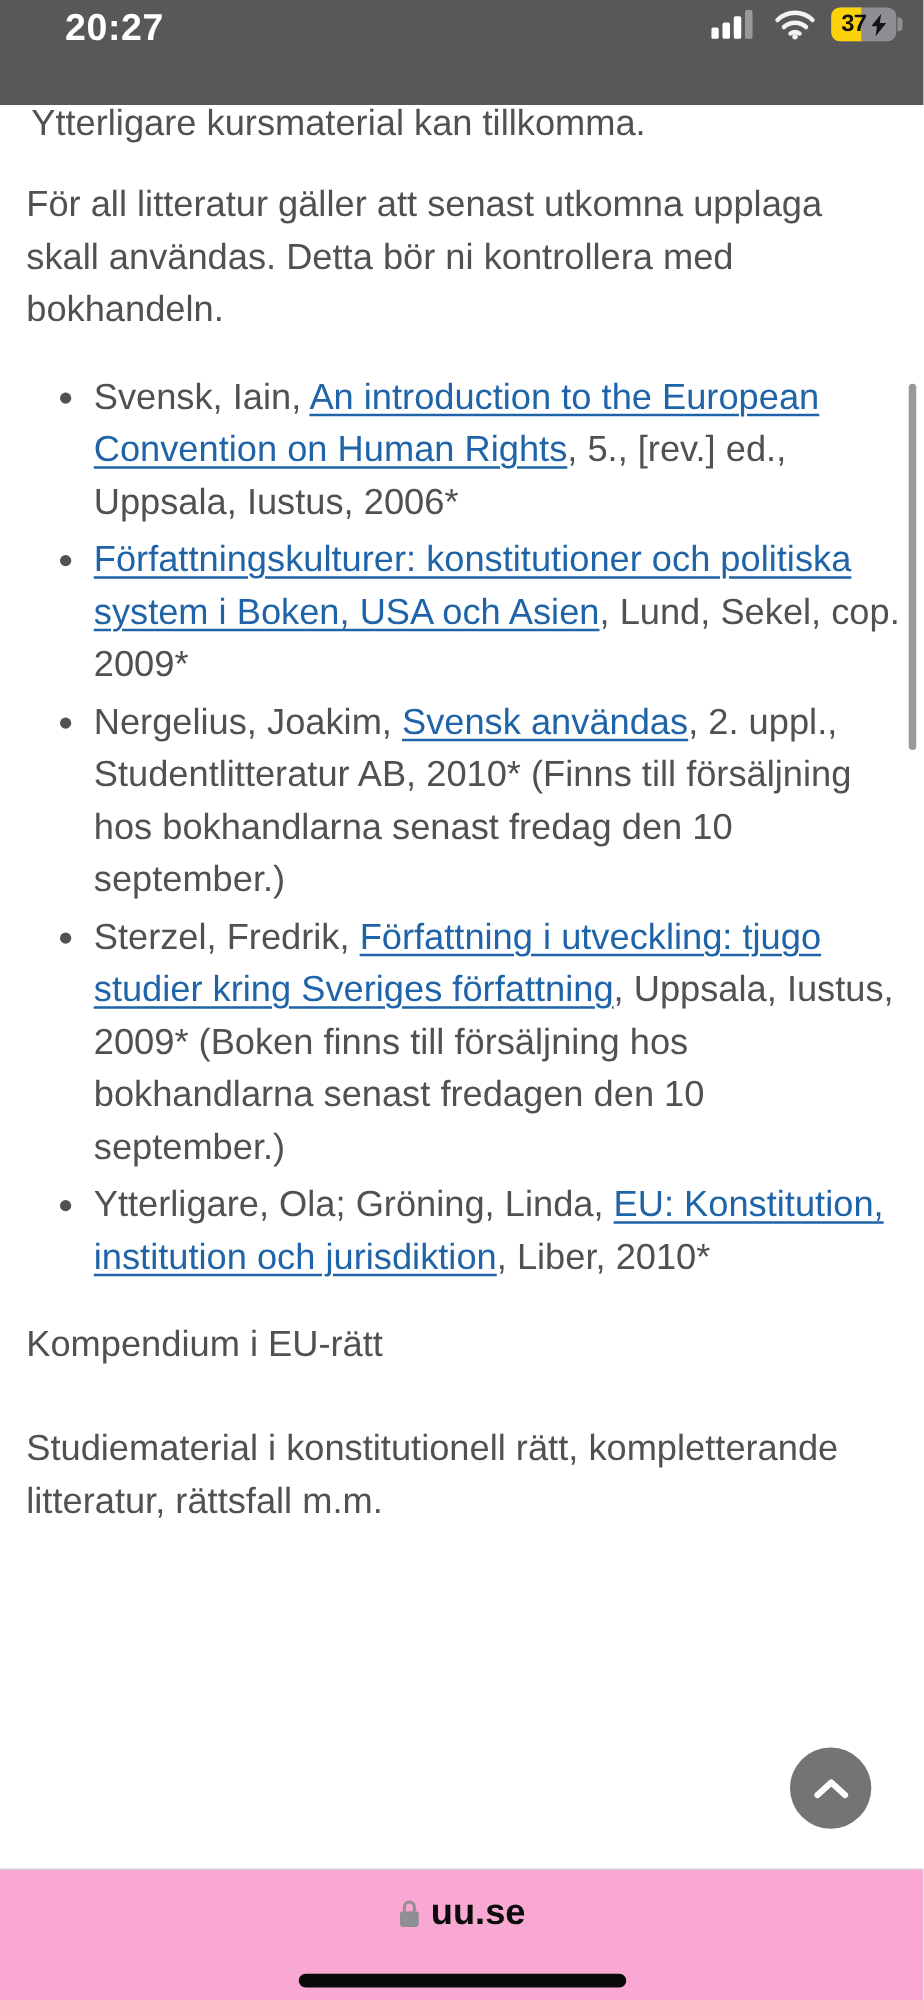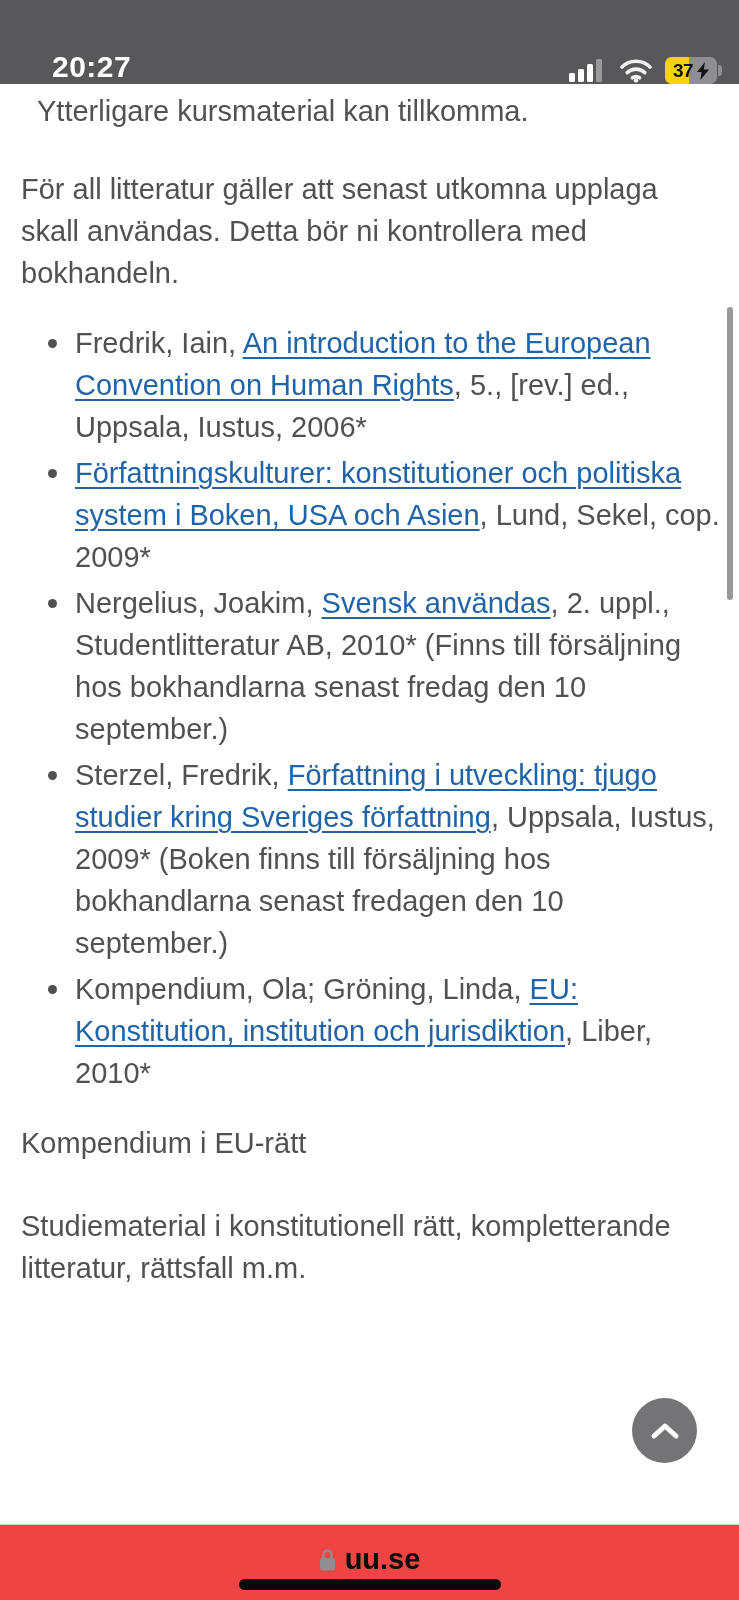--- a/index.html
+++ b/index.html
@@ -8,21 +8,21 @@
     position:relative; width:739px; height:1600px; overflow:hidden;
     background:#ffffff;
     font-family:"Liberation Sans", "DejaVu Sans", sans-serif;
     color:#515153;
   }
 
   
   .statusbar {
     position:absolute; top:0; left:0; width:739px; height:84px;
     background:#58585b; z-index:20;
-    display:flex; align-items:flex-end; justify-content:space-between;
+    display:flex; align-items:flex-start; justify-content:space-between;
     padding:6px 22px 0 52px;
   }
   .sb-time { color:#fff; font-size:30px; font-weight:700; letter-spacing:0.5px; }
   .sb-icons { display:flex; align-items:center; gap:12px; }
   .battery { position:relative; width:52px; height:27px; border-radius:7px;
              background:#8f8f93; overflow:visible; }
   .battery-fill { position:absolute; left:0; top:0; bottom:0; width:46%;
                   background:#fcd20b; border-radius:7px 0 0 7px; }
   .battery-inner { position:absolute; inset:0; display:flex; align-items:center;
                    justify-content:center; gap:4px; z-index:2; }
@@ -30,22 +30,22 @@
   .battery-cap { position:absolute; right:-5px; top:8px; width:4px; height:11px;
                  background:#8f8f93; border-radius:0 3px 3px 0; }
 
   
   .content {
     position:absolute; top:74px; left:21px; width:700px;
     font-size:29px; line-height:42px; color:#515153; z-index:1;
   }
   .content p { margin:0 0 0 0; }
   .content p + p { margin-top:41px; }
-  .content p.clipped { margin:16px; }
-  .content p.intro { margin-top:36px; }
+  .content p.clipped { margin:4px; }
+  .content p.intro { margin-top:23px; }
   ul.books { list-style:none; margin:28px 0 28px 0; padding:0 0 0 54px; }
   ul.books li { position:relative; margin-bottom:4px; }
   ul.books li::before {
     content:""; position:absolute; left:-27px; top:17px;
     width:9px; height:9px; border-radius:50%; background:#515153;
   }
   .content a {
     color:#1f64a8; text-decoration:underline;
     text-decoration-thickness:2px; text-underline-offset:4px;
   }
@@ -58,22 +58,22 @@
 
   
   .scrolltop {
     position:absolute; left:632px; top:1398px; width:65px; height:65px;
     border-radius:50%; background:#747477; border:none; z-index:15;
     display:flex; align-items:center; justify-content:center; cursor:pointer;
   }
 
   
   .footer {
-    position:absolute; left:0; bottom:0; width:739px; height:76px;
-    background:#ef4444; border-top:1px solid #cfcfd1; z-index:25;
+    position:absolute; left:0; bottom:0; width:739px; height:105px;
+    background:#f9a8d4; border-top:1px solid #cfcfd1; z-index:25;
     display:flex; flex-direction:column; align-items:center;
   }
   .urlrow { display:flex; align-items:center; gap:9px; margin-top:18px; }
   .url-text { font-size:29px; font-weight:700; color:#0b0b0c; }
   .home-indicator {
     position:absolute; bottom:10px; left:50%; transform:translateX(-50%);
     width:262px; height:11px; border-radius:6px; background:#0a0a0a;
   }
 </style>
 </head>
@@ -106,25 +106,25 @@
         </div>
         <div class="battery-cap"></div>
       </div>
     </div>
   </div>
 
   <div class="content">
     <p class="clipped">Ytterligare kursmaterial kan tillkomma.</p>
     <p class="intro">För all litteratur gäller att senast utkomna upplaga skall användas. Detta bör ni kontrollera med bokhandeln.</p>
     <ul class="books" id="book-list">
-        <li><span>Fredrik, Iain, </span><a href="#">An introduction to the European Convention on Human Rights</a><span>, 5., [rev.] ed., Uppsala, Iustus, 2006*</span></li>
+        <li><span>Svensk, Iain, </span><a href="#">An introduction to the European Convention on Human Rights</a><span>, 5., [rev.] ed., Uppsala, Iustus, 2006*</span></li>
         <li><a href="#">Författningskulturer: konstitutioner och politiska system i Boken, USA och Asien</a><span>, Lund, Sekel, cop. 2009*</span></li>
         <li><span>Nergelius, Joakim, </span><a href="#">Svensk användas</a><span>, 2. uppl., Studentlitteratur AB, 2010* (Finns till försäljning hos bokhandlarna senast fredag den 10 september.)</span></li>
         <li><span>Sterzel, Fredrik, </span><a href="#">Författning i utveckling: tjugo studier kring Sveriges författning</a><span>, Uppsala, Iustus, 2009* (Boken finns till försäljning hos bokhandlarna senast fredagen den 10 september.)</span></li>
-        <li><span>Kompendium, Ola; Gröning, Linda, </span><a href="#">EU: Konstitution, institution och jurisdiktion</a><span>, Liber, 2010*</span></li>
+        <li><span>Ytterligare, Ola; Gröning, Linda, </span><a href="#">EU: Konstitution, institution och jurisdiktion</a><span>, Liber, 2010*</span></li>
       </ul>
     <p>Kompendium i EU-rätt</p>
     <p>Studiematerial i konstitutionell rätt, kompletterande litteratur, rättsfall m.m.</p>
   </div>
 
   <div class="scroll-thumb"></div>
 
   <button class="scrolltop">
     <svg width="32" height="20" viewBox="0 0 32 20">
       <polyline points="5,15 16,5 27,15" fill="none" stroke="#ffffff" stroke-width="5" stroke-linecap="round" stroke-linejoin="round"></polyline>

